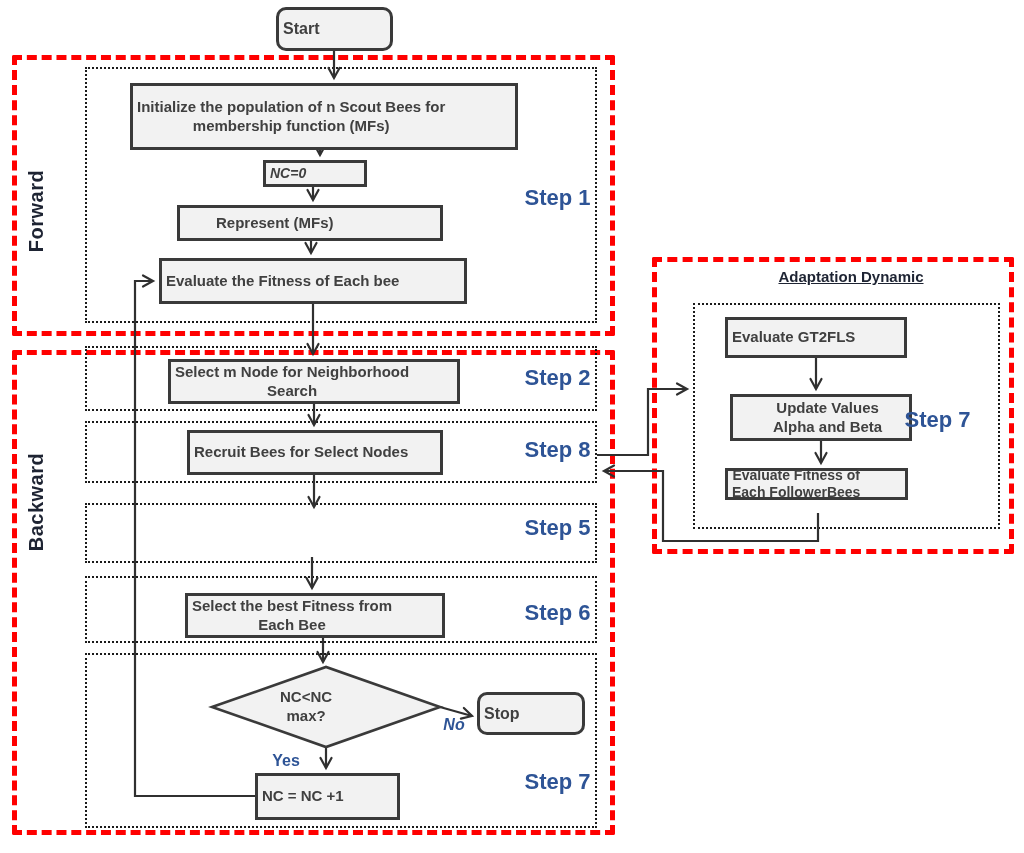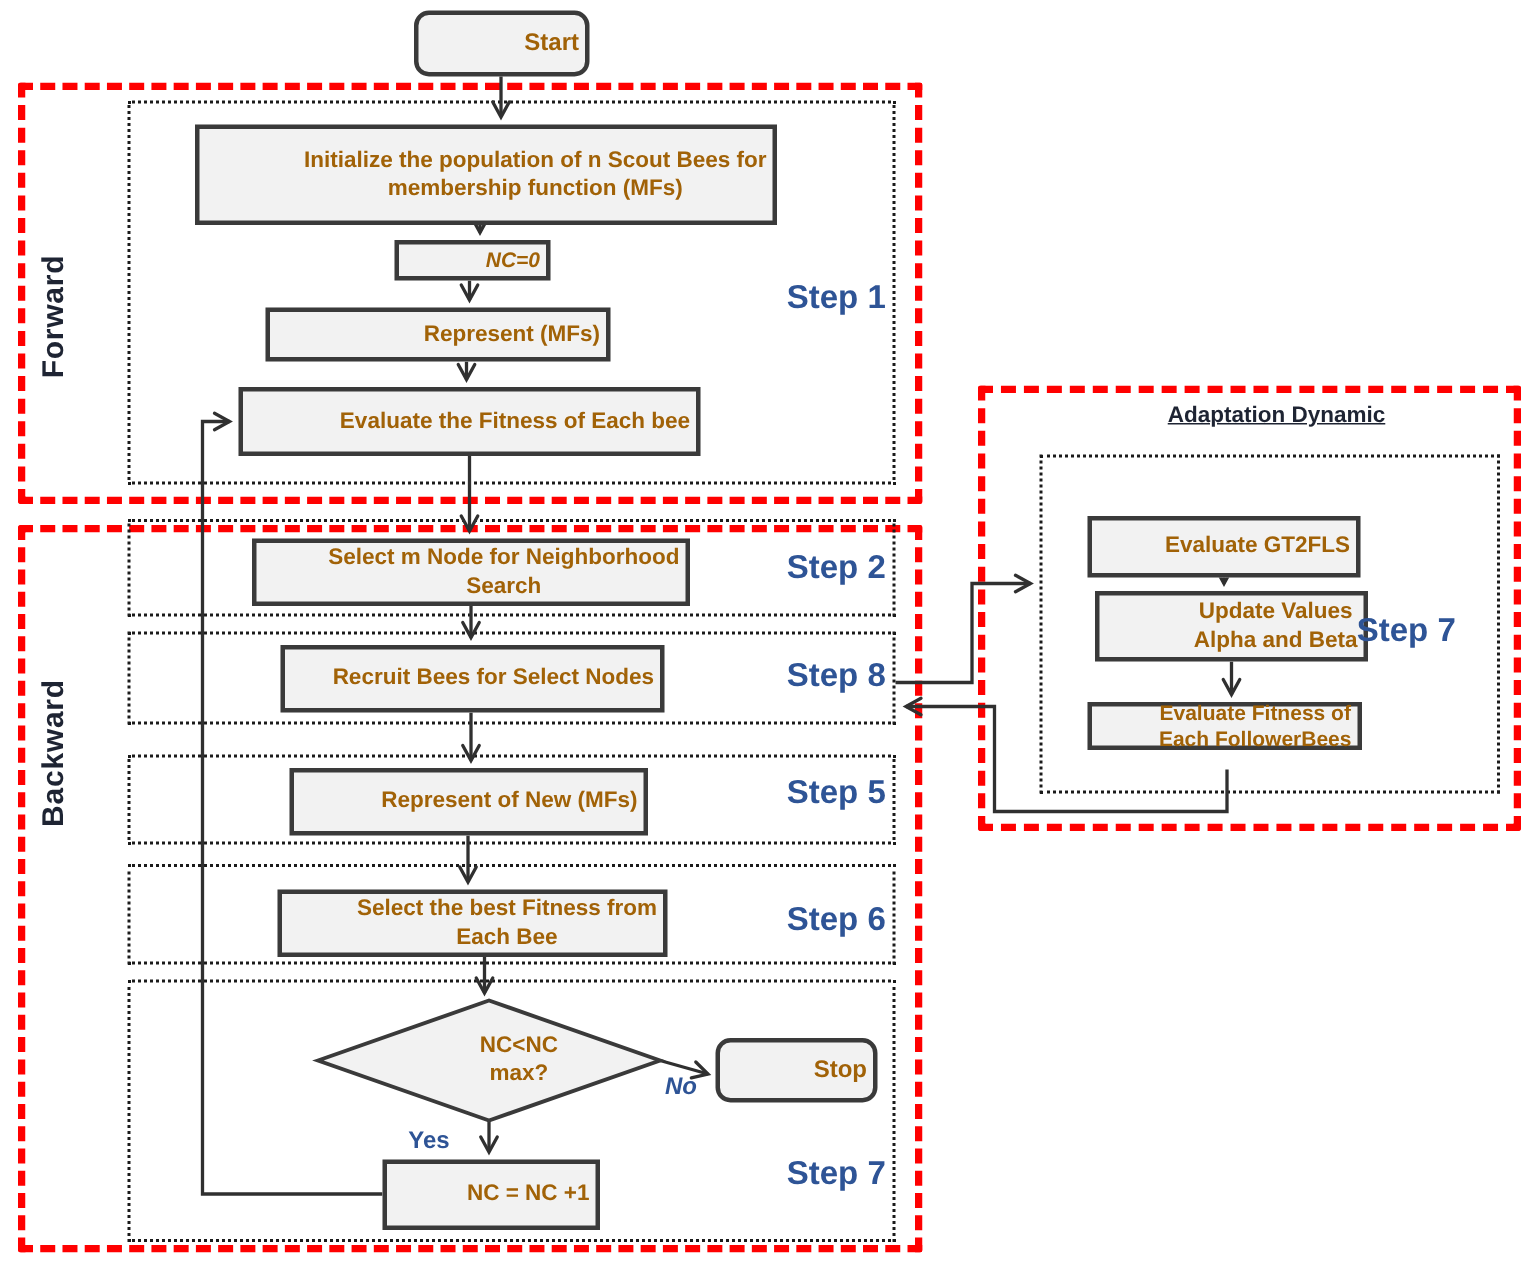--- a/index.html
+++ b/index.html
@@ -4,22 +4,22 @@
 <style>
   html,body{margin:0;padding:0;background:#ffffff;}
   .canvas{
     position:relative;width:1024px;height:853px;background:#ffffff;
     font-family:"Liberation Sans",sans-serif;overflow:hidden;
   }
   .region{position:absolute;border:5px dashed #ff0000;box-sizing:border-box;border-radius:2px;}
   .stepbox{position:absolute;border:2px dotted #1a1a1a;box-sizing:border-box;}
   .node{
     position:absolute;box-sizing:border-box;background:#f2f2f2;border:3px solid #3a3a3a;
-    display:flex;align-items:center;justify-content:flex-end;text-align:center;
-    color:#a16207;font-weight:700;font-size:15px;line-height:1.25;white-space:pre-line;
+    display:flex;align-items:center;justify-content:flex-start;text-align:center;
+    color:#404040;font-weight:700;font-size:15px;line-height:1.25;white-space:pre-line;
     padding:1px 4px;
   }
   .rounded{border-radius:10px;}
   .plain{background:transparent;border:none;}
   .steplabel{
     position:absolute;color:#2e5496;font-weight:700;font-size:22px;
     text-align:center;line-height:22px;
   }
   .edgelabel{
     position:absolute;color:#2e5496;font-weight:700;font-size:16px;
@@ -79,42 +79,41 @@
     <polygon points="212,707 326,667 440,707 326,747" fill="#f2f2f2" stroke="#3a3a3a" stroke-width="2.6"></polygon>
   </svg>
 
   <div class="node rounded" style="left:276px;top:7px;width:117px;height:44px;font-size:16px;"><span>Start</span></div>
 
   <div class="node" style="left:130px;top:83px;width:388px;height:67px;"><span>Initialize the population of n Scout Bees for
 membership function (MFs)</span></div>
 
   <div class="node" style="left:263px;top:160px;width:104px;height:27px;font-size:14px;font-style:italic;"><span>NC=0</span></div>
 
-  <div class="node" style="left:177px;top:205px;width:230px;height:36px;padding-left:36px;"><span>Represent (MFs)</span></div>
+  <div class="node" style="left:177px;top:205px;width:266px;height:36px;padding-left:36px;"><span>Represent (MFs)</span></div>
 
   <div class="node" style="left:159px;top:258px;width:308px;height:46px;"><span>Evaluate the Fitness of Each bee</span></div>
 
   <div class="node" style="left:168px;top:359px;width:292px;height:45px;"><span>Select m Node for Neighborhood
 Search</span></div>
 
   <div class="node" style="left:187px;top:430px;width:256px;height:45px;"><span>Recruit Bees for Select Nodes</span></div>
 
-  <div class="node" style="left:193px;top:512px;width:239px;height:45px;"><span>Represent of New (MFs)</span></div>
 
   <div class="node" style="left:185px;top:593px;width:260px;height:45px;"><span>Select the best Fitness from
 Each Bee</span></div>
 
   <div class="node plain" style="left:276px;top:685px;width:100px;height:44px;"><span>NC&lt;NC
 max?</span></div>
 
   <div class="node rounded" style="left:477px;top:692px;width:108px;height:43px;font-size:16px;"><span>Stop</span></div>
 
   <div class="node" style="left:255px;top:773px;width:145px;height:47px;"><span>NC = NC +1</span></div>
 
-  <div class="node" style="left:725px;top:317px;width:182px;height:41px;margin-top:27px;"><span>Evaluate GT2FLS</span></div>
+  <div class="node" style="left:725px;top:317px;width:182px;height:41px;"><span>Evaluate GT2FLS</span></div>
 
   <div class="node" style="left:730px;top:394px;width:182px;height:47px;padding-left:40px;"><span>Update Values
 Alpha and Beta</span></div>
 
   <div class="node" style="left:725px;top:468px;width:183px;height:32px;font-size:14px;"><span>Evaluate Fitness of
 Each FollowerBees</span></div>
 
   <div class="steplabel" style="left:520px;top:187px;width:75px;">Step 1</div>
   <div class="steplabel" style="left:520px;top:367px;width:75px;">Step 2</div>
   <div class="steplabel" style="left:520px;top:439px;width:75px;">Step 8</div>

